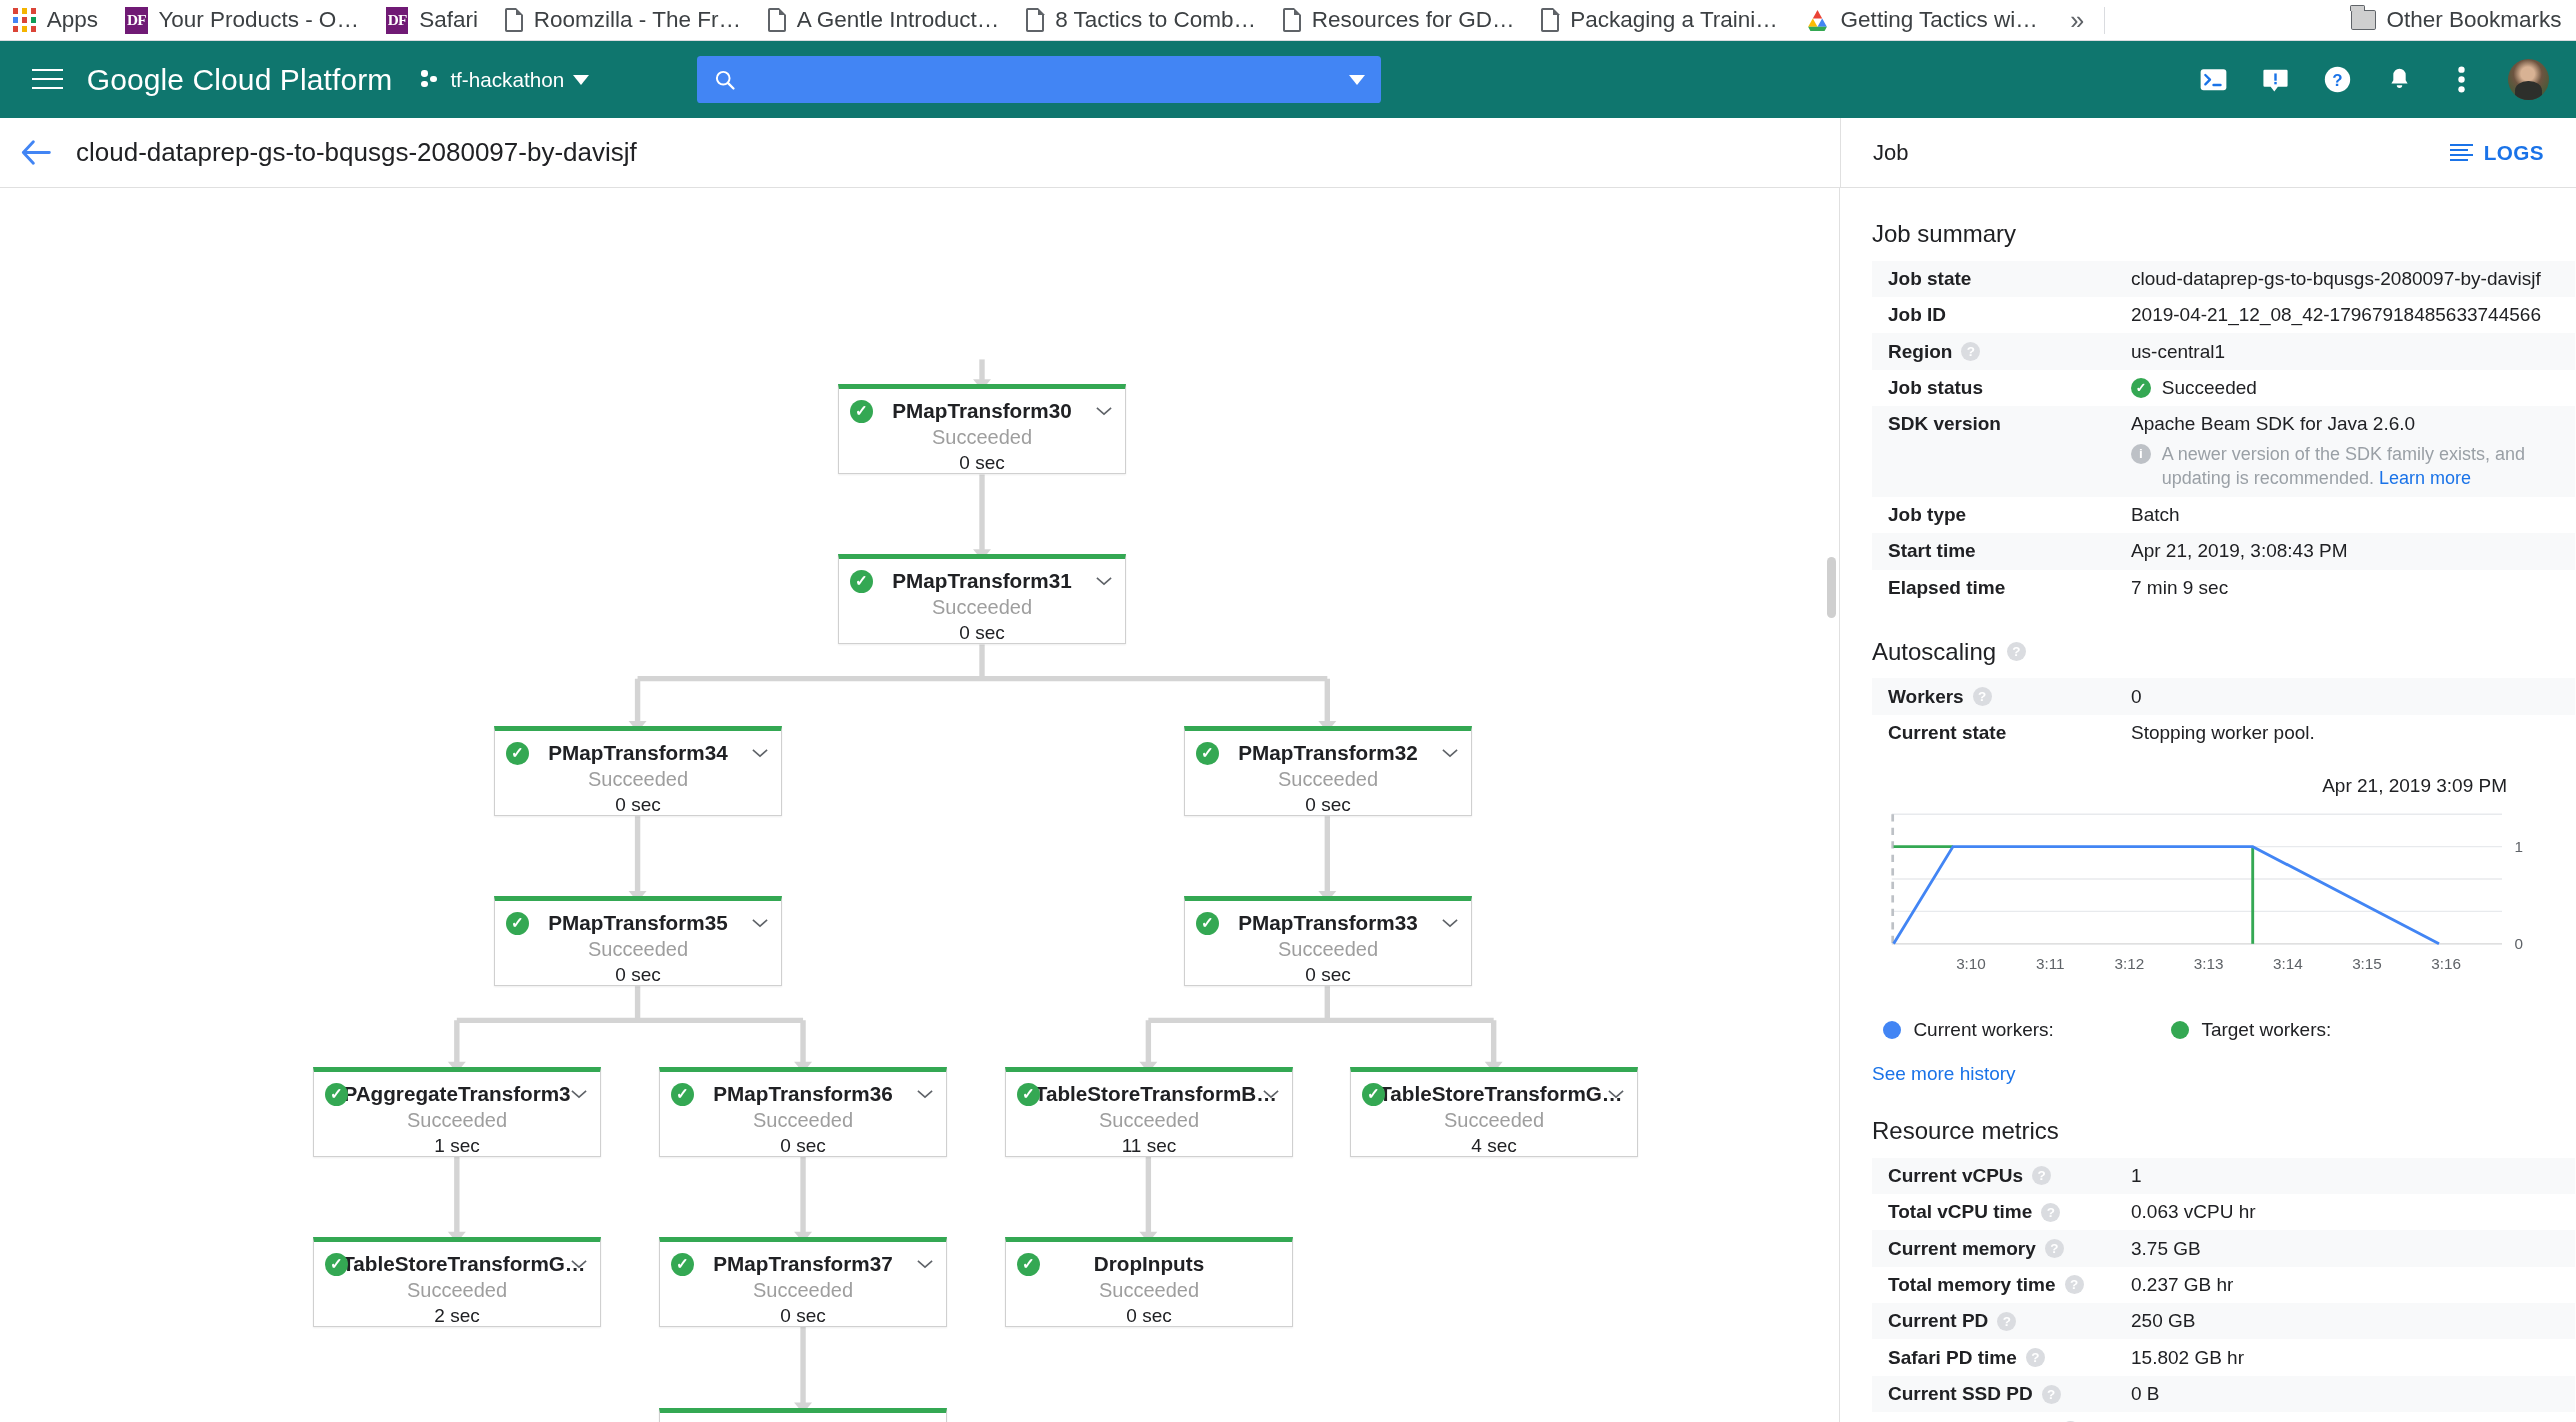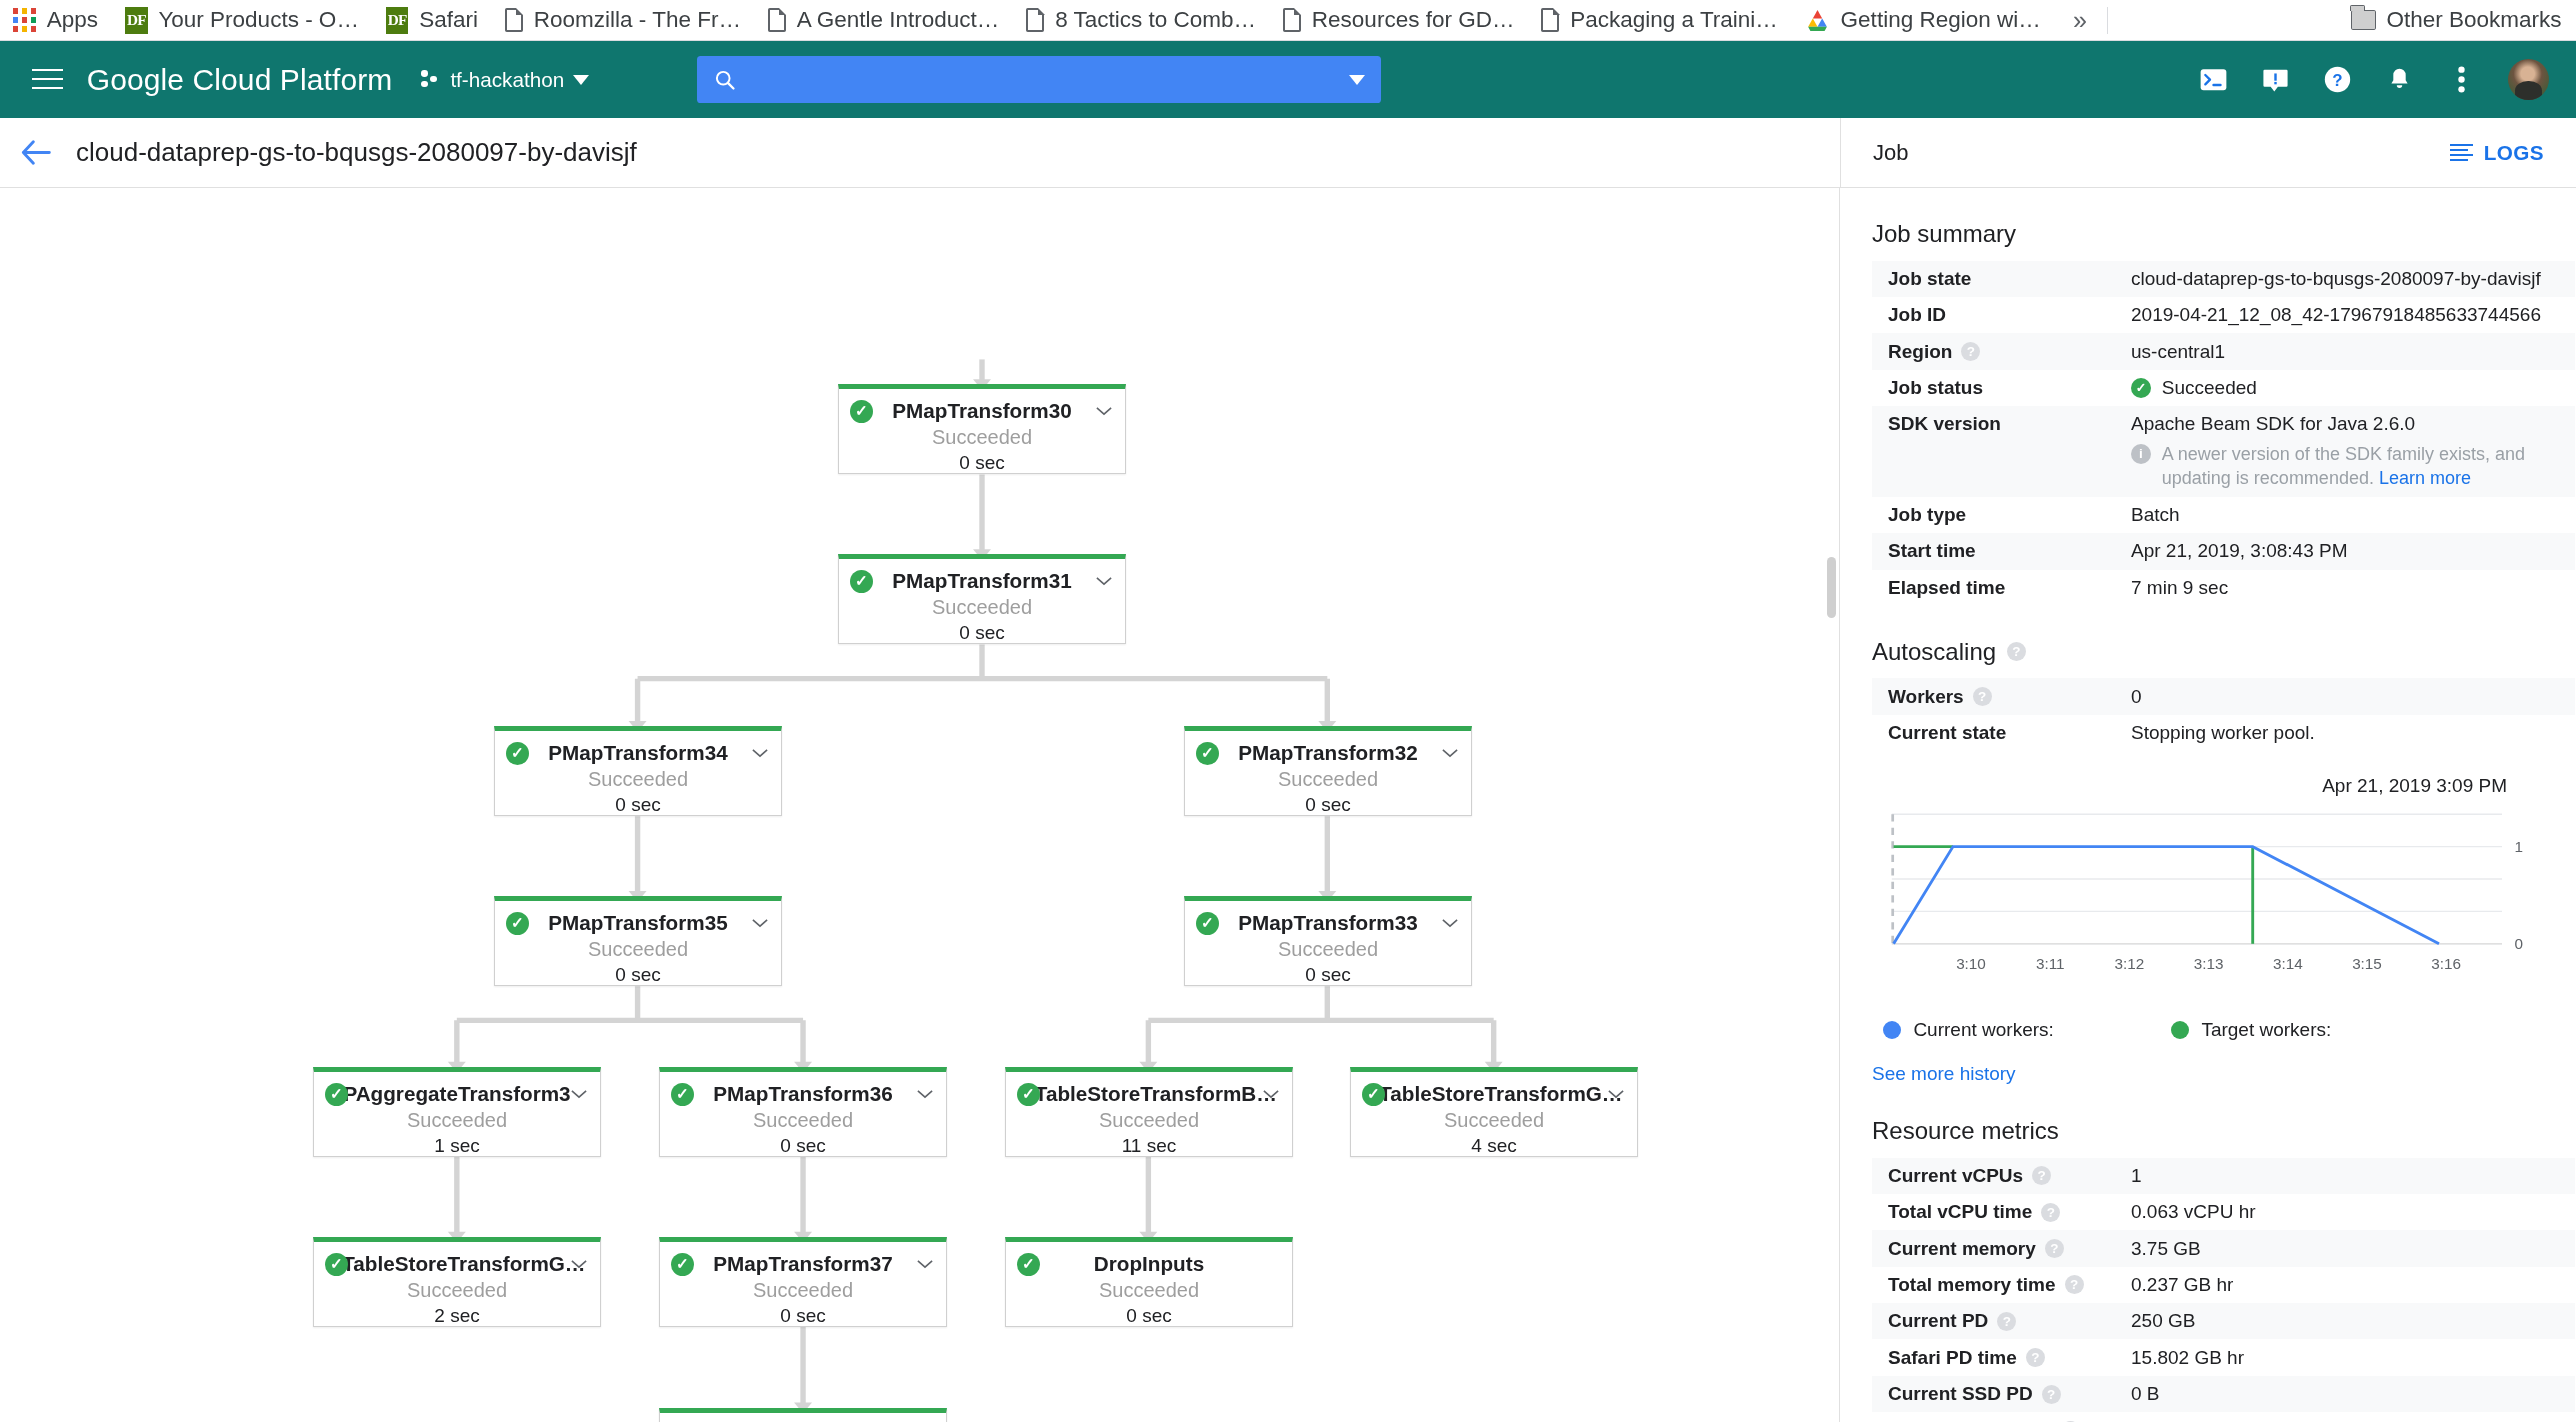--- a/index.html
+++ b/index.html
@@ -46,21 +46,21 @@
   }
   .doc-icon:after {
     content: ""; position: absolute;
     top: -2.2px; right: -2.2px;
     border-width: 0 7.2px 7.2px 0;
     border-style: solid;
     border-color: #fff #fff #5f6368 #5f6368;
   }
   .df-icon {
     width: 22.5px; height: 27px;
-    background: #4d7c0f;
+    background: #701a75;
     color: #fff; font-size: 15.3px; font-weight: bold;
     display:flex; align-items:center; justify-content:center;
     letter-spacing: -0.9px;
     font-family: "Liberation Serif", serif;
   }
   .gcloud-icon { width: 25px; height: 25px; }
   .bm-overflow {
     font-size: 25px; color: #5f6368; margin-right: 20px; margin-left: 5.4px;
   }
   .bm-divider {
@@ -314,21 +314,21 @@
     <span class="bm-label">Packaging a Traini…</span>
   </div>
 
   <div class="bm">
     <svg class="gcloud-icon" viewBox="0 0 24 24">
       <path fill="#ea4335" d="M12 2 L7.5 10 h9 Z"></path>
       <path fill="#4285f4" d="M16.5 10 L21 18 H12 Z"></path>
       <path fill="#fbbc04" d="M7.5 10 L3 18 h9 Z"></path>
       <path fill="#34a853" d="M3 18 h18 l-2.2 4 H5.2 Z"></path>
     </svg>
-    <span class="bm-label">Getting Region wi…</span>
+    <span class="bm-label">Getting Tactics wi…</span>
   </div>
 
   <span class="bm-overflow">»</span>
   <span class="bm-divider"></span>
 
   <div class="bm" id="other-bookmarks">
     <span class="folder-icon"></span>
     <span class="bm-label">Other Bookmarks</span>
   </div>
 </div>

